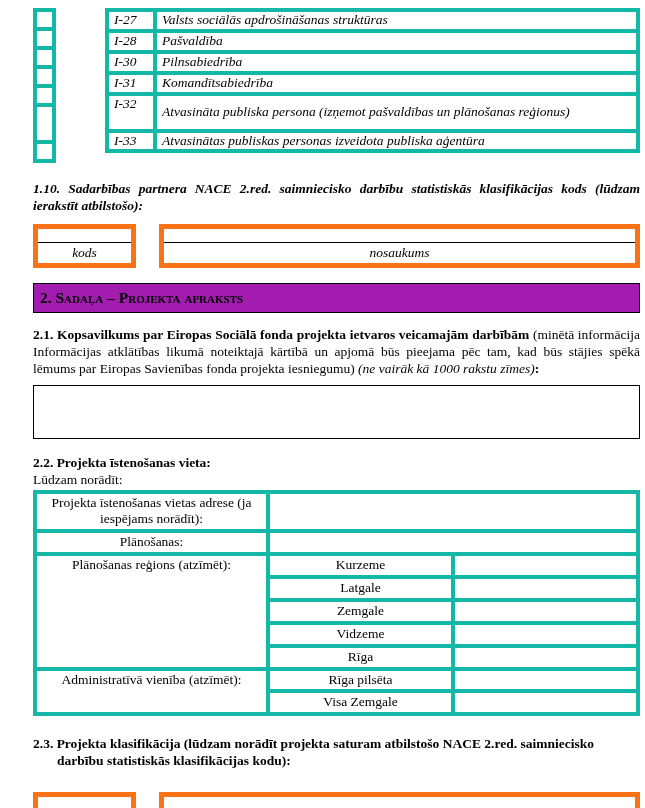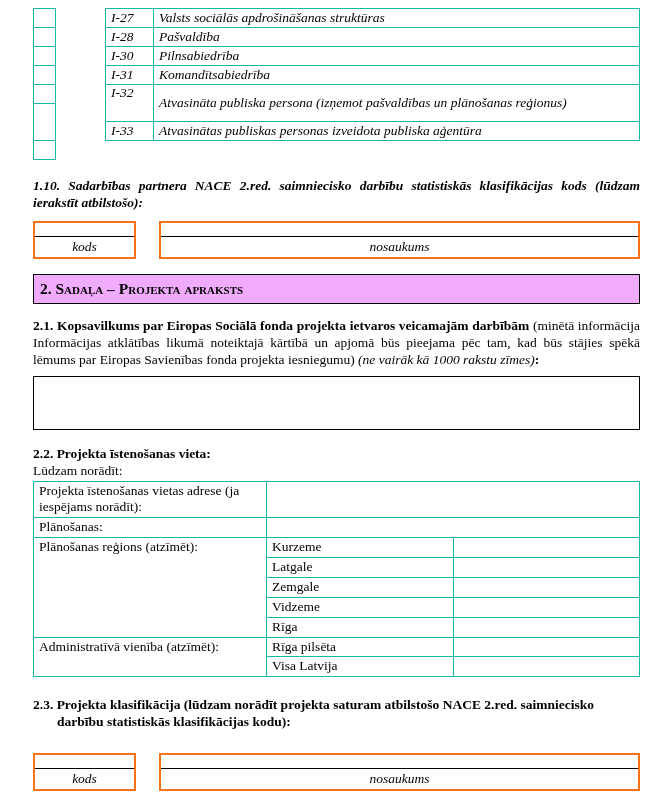--- a/index.html
+++ b/index.html
@@ -5,62 +5,62 @@
   * { margin:0; padding:0; box-sizing:border-box; }
   html,body { background:#ffffff; }
   body {
     width:645px; min-height:808px;
     font-family:"Liberation Serif", serif;
     color:#000; font-size:13.5px; line-height:1.25;
   }
   .page { padding:8px 5px 10px 33px; width:645px; }
 
   table { border-collapse:collapse; }
-  td { border:1px solid #14b8a6; vertical-align:middle; }
+  td { border:4px solid #14b8a6; vertical-align:middle; }
 
   
   .partner-wrap { display:flex; align-items:flex-start; }
   .chk-table { width:23px; margin-right:49px; }
   .chk-table td { width:21px; padding:0; }
   .ptable { width:535px; table-layout:fixed; }
   .ptable td { padding:0 5px; font-style:italic; }
   .ptable .code-col { width:48px; }
   tr.r-single { height:19px; }
   tr.r-double { height:37px; }
 
   
   .h-bold { font-weight:bold; text-align:justify; width:607px; }
   .mt18 { margin-top:18px;font-style:italic; }
   .mt16 { margin-top:16px; }
   .h23 { padding-left:24px; text-indent:-24px; text-align:left; }
 
   
   .code-boxes { display:flex; margin-top:9px; }
-  .code-box { border:2px solid #f97316; }
+  .code-box { border:5px solid #f97316; }
   .code-box .inp { height:14px; border-bottom:1px solid #000; }
   .code-box .lbl { height:20px; line-height:20px; text-align:center; font-style:italic; }
   .box-kods { width:103px; margin-right:23px; }
   .box-nosaukums { width:481px; }
 
   
   .section-bar {
     margin-top:15px; width:607px; border:1px solid #000;
-    background:#f0abfc; padding:4px 6px 5px 6px;
+    background:#a21caf; padding:4px 6px 5px 6px;
     font-weight:bold; font-size:15.5px; font-variant:small-caps;
   }
 
   
   .para { width:607px; text-align:justify; margin-top:14px; }
   .para .lead { font-weight:bold; }
   .para .note { font-style:italic; }
   .para .colon { font-weight:bold; }
   .big-box { width:607px; height:54px; border:1px solid #000; margin-top:7px; }
 
   
-  .loc-table { width:607px; table-layout:fixed; margin-top:1px; }
+  .loc-table { width:607px; table-layout:fixed; margin-top:1px;text-align:center; }
   .loc-table td { padding:1px 5px; height:19px; }
   .loc-table .c1 { width:233px; }
   .loc-table .c2 { width:153px; }
   .loc-table td.top { vertical-align:top; }
 </style>
 </head>
 <body>
 
 <div class="page">
 
@@ -175,21 +175,21 @@
     <tr>
       <td class="c2">Rīga</td>
       <td></td>
     </tr>
     <tr>
       <td class="c1 top" rowspan="2">Administratīvā vienība (atzīmēt):</td>
       <td class="c2">Rīga pilsēta</td>
       <td></td>
     </tr>
     <tr>
-      <td class="c2">Visa Latvija</td>
+      <td class="c2">Visa Zemgale</td>
       <td></td>
     </tr>
   </tbody>
     </table>
 
   <div class="h-bold h23" style="margin-top:20px;">2.3. Projekta klasifikācija (lūdzam norādīt projekta saturam atbilstošo NACE 2.red. saimniecisko darbību statistiskās klasifikācijas kodu):</div>
 
   <div class="code-boxes" style="margin-top:22px;">
     <div class="code-box box-kods">
       <div class="inp"></div>

